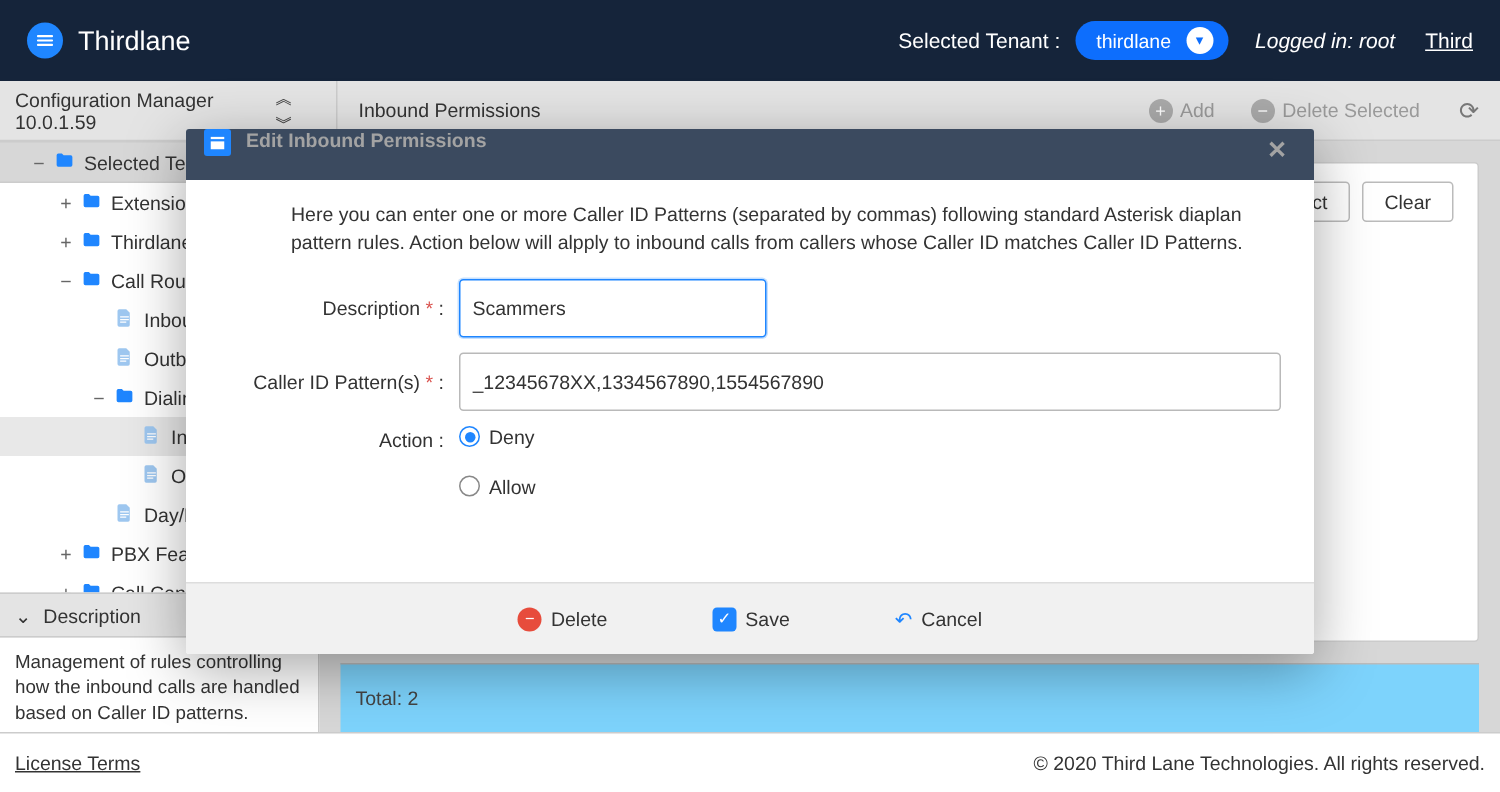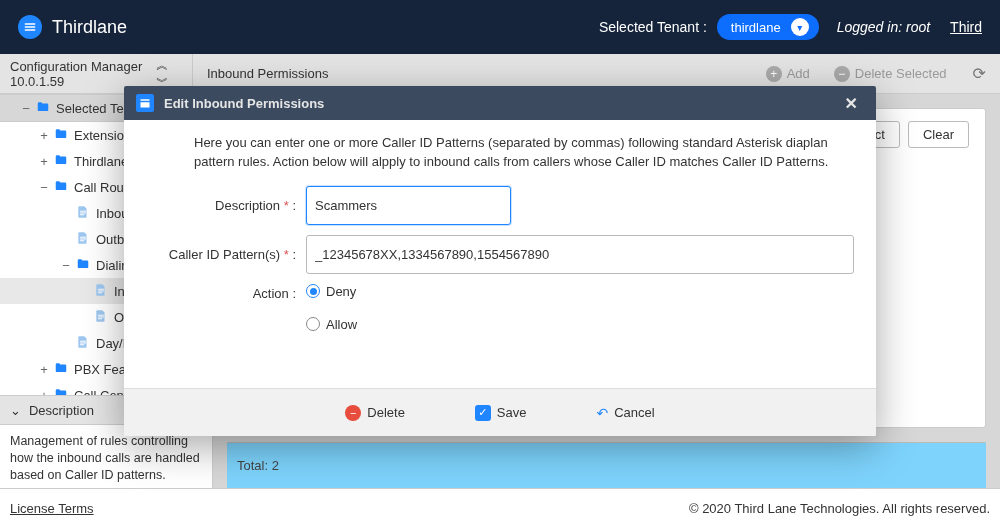--- a/index.html
+++ b/index.html
@@ -34,21 +34,21 @@
   }
   .logged-in { margin-right: 20px; font-style: italic; }
   .logout { color: #fff; text-decoration: underline; cursor: pointer; }
 
   
   .toolbar-row {
     height: 40px; background: #e4e4e4; border-bottom: 1px solid #ccc;
     display: flex; align-items: stretch;
   }
   .toolbar-left {
-    width: 193px; border-right: 1px solid #ccc; padding: 12px 10px;
+    width: 225px; border-right: 1px solid #ccc; padding: 12px 10px;
     display: flex; align-items: center; font-size: 13px; color: #333;
     background: #e4e4e4;
   }
   .toolbar-left .chevrons { margin-left: auto; font-size: 12px; color: #444; letter-spacing: 2px; }
   .toolbar-right {
     flex: 1; display: flex; align-items: center; padding: 0 14px; font-size: 13px; color: #333;
     gap: 12px;
   }
   .toolbar-right .breadcrumb-title { }
   .toolbar-right .spacer { flex: 1; }
@@ -111,21 +111,21 @@
   .footer .license { text-decoration: underline; }
   .footer .spacer { flex: 1; }
 
   
   .modal {
     position: absolute; left: 124px; top: 86px; width: 752px; height: 350px;
     background: #fff; box-shadow: 0 10px 40px rgba(0,0,0,.35); border-radius: 2px;
     display: flex; flex-direction: column; overflow: hidden; z-index: 50;
   }
   .modal-header {
-    height: 34px; background: #3b4a5f; color: #e5e5e5; display: flex; align-items: center;
+    height: 34px; background: #3b4a5f; color: #a3a3a3; display: flex; 
     padding: 0 12px; font-size: 13px; font-weight: 600;
   }
   .modal-header .mh-icon {
     width: 18px; height: 18px; background: #1f86ff; color: #fff; border-radius: 2px;
     display: inline-flex; align-items: center; justify-content: center; margin-right: 10px; font-size: 12px;
   }
   .modal-header .close { margin-left: auto; cursor: pointer; font-size: 16px; padding: 4px 6px; }
   .modal-body { padding: 14px 22px 4px 22px; font-size: 13px; color: #333; flex: 1; }
   .modal-intro { color: #333; line-height: 1.45; margin-bottom: 14px; margin-left: 48px; }
   .form-row { display: flex; align-items: center; margin-bottom: 10px; gap: 10px;}

